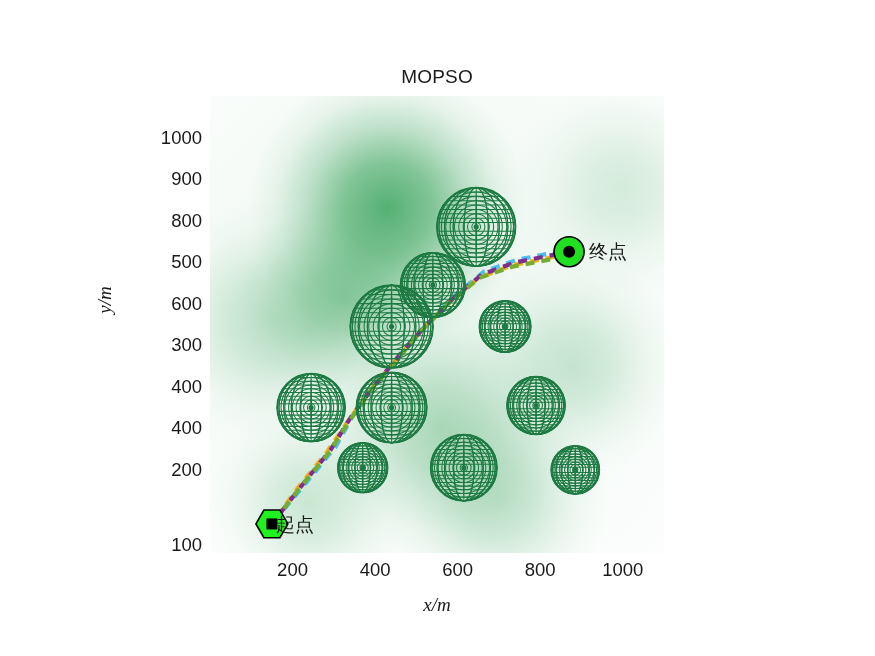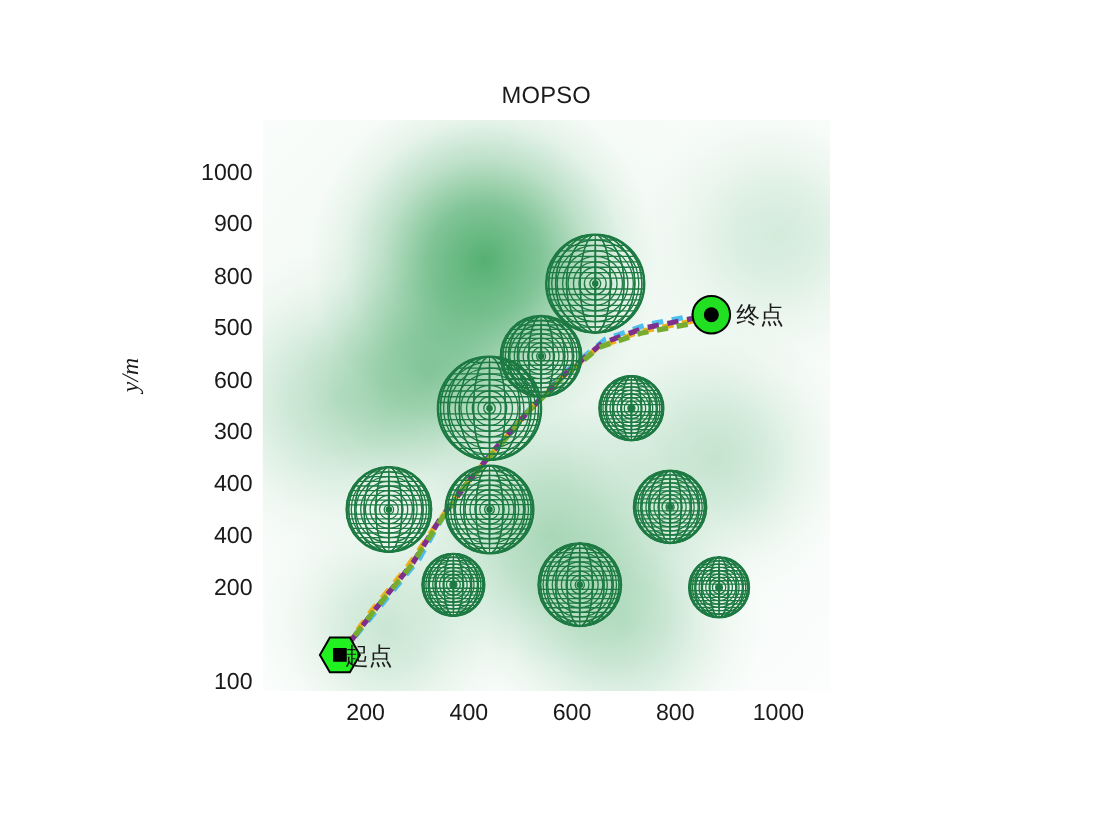--- a/index.html
+++ b/index.html
@@ -557,17 +557,18 @@
       <div class="ytick" style="top: 41.5455px;">1000</div>
     </div>
   <div id="xtick-wrap">
       <div class="xtick" style="left: 82.5455px;">200</div>
       <div class="xtick" style="left: 165.091px;">400</div>
       <div class="xtick" style="left: 247.636px;">600</div>
       <div class="xtick" style="left: 330.182px;">800</div>
       <div class="xtick" style="left: 412.727px;">1000</div>
     </div>
 
+  <div id="xlabel">x/m</div>
   <div id="ylabel">y/m</div>
 
   <div class="pt-label" id="start-label" style="left: 275.909px; top: 511.918px; text-align: right;">起点</div>
   <div class="pt-label" id="end-label" style="left: 589px; top: 238.795px;">终点</div>
 </div>
 
 </body></html>

